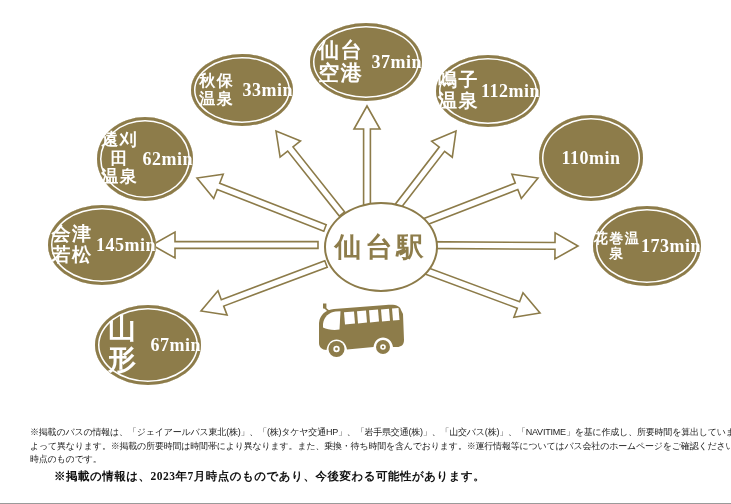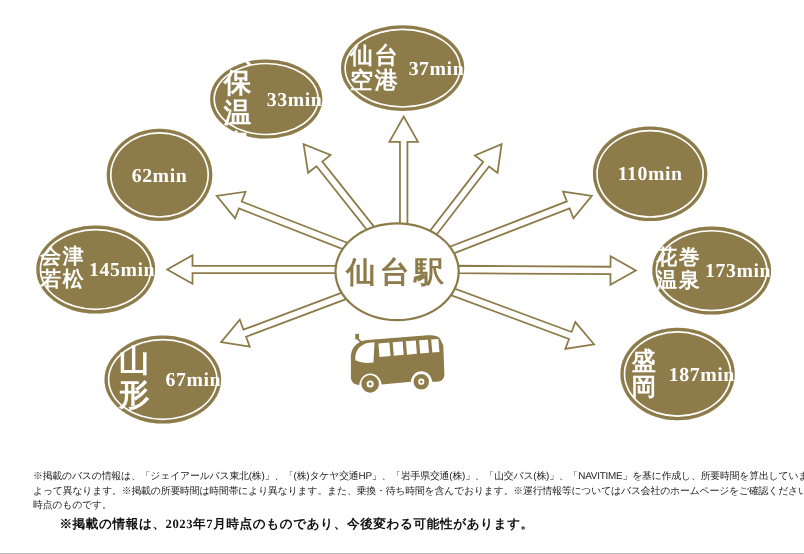--- a/index.html
+++ b/index.html
@@ -52,21 +52,21 @@
       <path d="M344.7,211.9L293.0,146.9L300.5,140.9L276.0,131.0L280.1,157.1L287.7,151.1L339.3,216.1Z" fill="#ffffff" stroke="#8c7b49" stroke-width="1.6" stroke-linejoin="miter"></path>
       <path d="M326.2,224.8L219.7,183.2L223.2,174.3L197.0,178.0L213.7,198.5L217.2,189.5L323.8,231.2Z" fill="#ffffff" stroke="#8c7b49" stroke-width="1.6" stroke-linejoin="miter"></path>
       <path d="M318.0,241.6L175.0,241.6L175.0,232.0L152.0,245.0L175.0,258.0L175.0,248.4L318.0,248.4Z" fill="#ffffff" stroke="#8c7b49" stroke-width="1.6" stroke-linejoin="miter"></path>
       <path d="M324.8,260.8L221.3,299.7L218.0,290.7L201.0,311.0L227.1,315.1L223.7,306.1L327.2,267.2Z" fill="#ffffff" stroke="#8c7b49" stroke-width="1.6" stroke-linejoin="miter"></path>
       <path d="M394.7,216.1L444.6,151.3L452.3,157.2L456.0,131.0L431.7,141.3L439.3,147.1L389.3,211.9Z" fill="#ffffff" stroke="#8c7b49" stroke-width="1.6" stroke-linejoin="miter"></path>
       <path d="M410.2,231.2L517.8,189.5L521.3,198.4L538.0,178.0L511.9,174.2L515.3,183.1L407.8,224.8Z" fill="#ffffff" stroke="#8c7b49" stroke-width="1.6" stroke-linejoin="miter"></path>
       <path d="M416.0,248.4L555.0,249.3L554.9,258.9L578.0,246.0L555.1,232.9L555.0,242.5L416.0,241.6Z" fill="#ffffff" stroke="#8c7b49" stroke-width="1.6" stroke-linejoin="miter"></path>
       <path d="M406.8,267.2L517.3,308.2L513.9,317.2L540.0,313.0L523.0,292.8L519.6,301.8L409.2,260.8Z" fill="#ffffff" stroke="#8c7b49" stroke-width="1.6" stroke-linejoin="miter"></path>
     </svg>
 
-  <div class="center-node" id="center-node" style="left: 304px; top: 202px; width: 110px; height: 86px;">
+  <div class="center-node" id="center-node" style="left: 324px; top: 202px; width: 110px; height: 86px;">
     <span>仙台駅</span>
   </div>
 
   <svg class="bus" viewBox="0 0 100 62">
     <g fill="#8d7c4a" stroke="none">
       <path d="M5 21 C6 12 12 8 20 7 L72 3 C82 2 86 4 87 8 L89 12 L90 38 C90 43 87 45 83 45 L79 45 C78 39 74 35.5 69 35.5 C64 35.5 60.5 39 59.5 45 L33 47.5 C32 41 27.5 37.5 22.5 37.5 C17.5 37.5 13.5 41.5 12.5 48 C8 48 5 45 5 41 Z"></path>
       <rect x="9" y="1.5" width="3.4" height="5"></rect>
       <path d="M11 5 L17 10 L15.6 11.4 L10 6 Z"></path>
     </g>
     <g fill="#ffffff">
@@ -91,54 +91,58 @@
   <div class="footnote">
     <div>※掲載のバスの情報は、「ジェイアールバス東北(株)」、「(株)タケヤ交通HP」、「岩手県交通(株)」、「山交バス(株)」、「NAVITIME」を基に作成し、所要時間を算出しています。所要時間は走行ルートに</div>
     <div>よって異なります。※掲載の所要時間は時間帯により異なります。また、乗換・待ち時間を含んでおります。※運行情報等についてはバス会社のホームページをご確認ください。※掲載の情報は2023年6月</div>
     <div>時点のものです。</div>
   </div>
 
   <div class="bold-note">※掲載の情報は、2023年7月時点のものであり、今後変わる可能性があります。</div>
 
   <div class="bottom-edge"></div>
 <div class="node" style="left: 191px; top: 54px; width: 102px; height: 72px;">
-    <div class="node-label" style="font-size: 25px;">
+    <div class="node-label" style="font-size: 16px;">
         <div>秋保温泉</div>
       </div>
     <div class="node-time">33min</div>
   </div>
     <div class="node" style="left: 310px; top: 23px; width: 112px; height: 78px;">
     <div class="node-label" style="font-size: 21px;">
         <div>仙台空港</div>
       </div>
     <div class="node-time">37min</div>
   </div>
+    <div class="node" style="left: 436px; top: 55px; width: 104px; height: 72px;">
+    <div class="node-label" style="font-size: 19px;">
+        <div>鳴子温泉</div>
+      </div>
+    <div class="node-time">112min</div>
+  </div>
     <div class="node" style="left: 97px; top: 117px; width: 96px; height: 84px;">
+    <div class="node-label" style="font-size: 17px;">
+        <div>遠刈田</div>
+        <div>温泉</div>
+      </div>
     <div class="node-time">62min</div>
   </div>
     <div class="node" style="left: 539px; top: 115px; width: 104px; height: 86px;">
     <div class="node-time">110min</div>
   </div>
-    <div class="node" style="left: 33px; top: 205px; width: 108px; height: 80px;">
+    <div class="node" style="left: 48px; top: 205px; width: 108px; height: 80px;">
     <div class="node-label" style="font-size: 19px;">
         <div>会津若松</div>
       </div>
     <div class="node-time">145min</div>
   </div>
     <div class="node" style="left: 593px; top: 206px; width: 108px; height: 80px;">
-    <div class="node-label" style="font-size: 19px;">
+    <div class="node-label" style="font-size: 14px;">
         <div>花巻温泉</div>
       </div>
     <div class="node-time">173min</div>
   </div>
     <div class="node" style="left: 95px; top: 305px; width: 106px; height: 80px;">
     <div class="node-label" style="font-size: 28px;">
         <div>山形</div>
       </div>
     <div class="node-time">67min</div>
   </div>
-    <div class="node" style="left: 564px; top: 298px; width: 104px; height: 84px;">
-    <div class="node-label" style="font-size: 22px;">
-        <div>盛岡</div>
-      </div>
-    <div class="node-time">187min</div>
-  </div>
   </div>
 
 </body></html>

